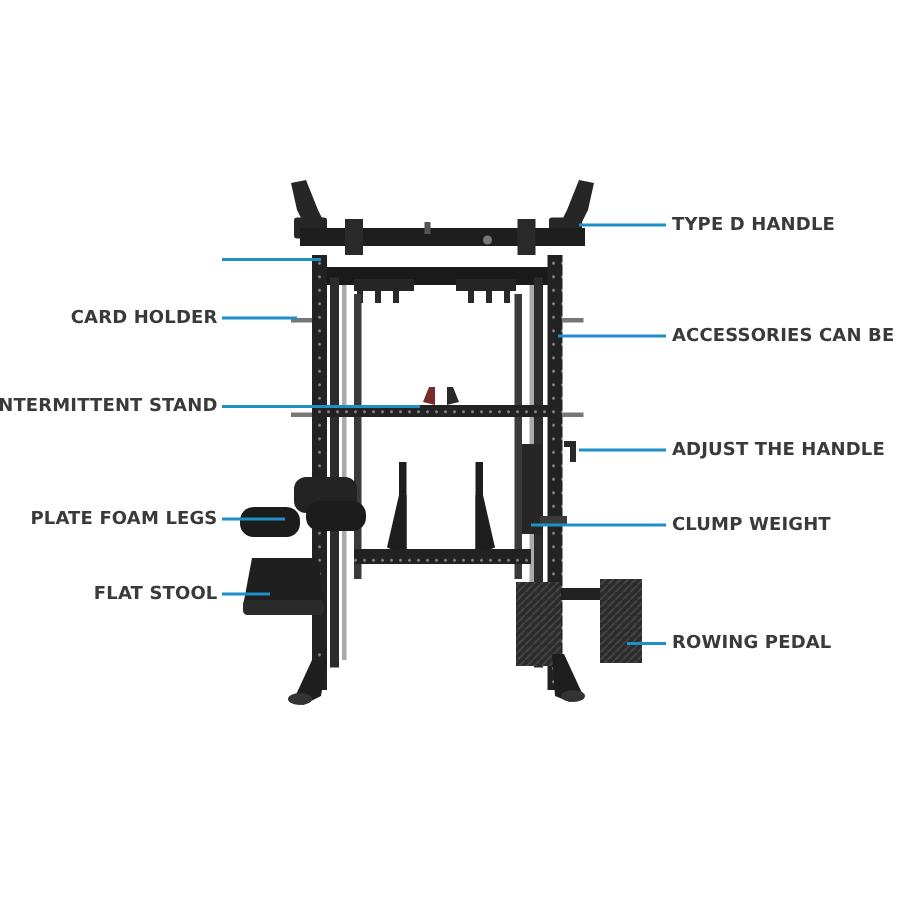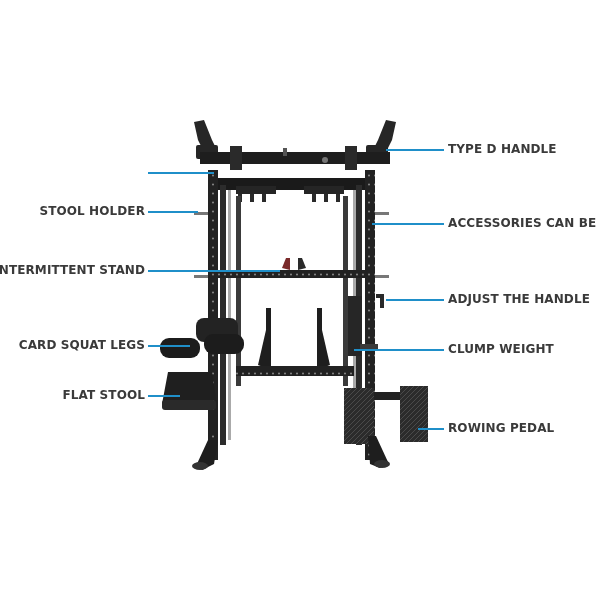--- a/index.html
+++ b/index.html
@@ -98,27 +98,27 @@
     <rect x="344" y="388" width="30" height="56" fill="url(#tread)"></rect>
     <rect x="400" y="386" width="28" height="56" fill="url(#tread)"></rect>
     <rect x="374" y="392" width="26" height="8" fill="#222"></rect>
 
     <path d="M368 436 L376 436 L388 462 L380 468 L370 464 Z" fill="#1e1e1e"></path>
     <ellipse cx="382" cy="464" rx="8" ry="4" fill="#333"></ellipse>
   </svg>
 
   <div class="leader" style="left:148px; top:172px; width:66px;"></div>
 
-  <div class="label left" style="right:455px; top:205px;">STOOL HOLDER</div>
+  <div class="label left" style="right:455px; top:205px;">CARD HOLDER</div>
   <div class="leader" style="left:148px; top:211px; width:50px;"></div>
 
   <div class="label left" style="right:455px; top:264px;">SQUAT INTERMITTENT STAND</div>
   <div class="leader" style="left:148px; top:270px; width:132px;"></div>
 
-  <div class="label left" style="right:455px; top:339px;">CARD SQUAT LEGS</div>
+  <div class="label left" style="right:455px; top:339px;">PLATE FOAM LEGS</div>
   <div class="leader" style="left:148px; top:345px; width:42px;"></div>
 
   <div class="label left" style="right:455px; top:389px;padding-left:48px;">FLAT STOOL</div>
   <div class="leader" style="left:148px; top:395px; width:32px;"></div>
 
   <div class="leader" style="left:386px; top:149px; width:58px;"></div>
   <div class="label" style="left:448px; top:143px;">TYPE D HANDLE</div>
 
   <div class="leader" style="left:372px; top:223px; width:72px;"></div>
   <div class="label" style="left:448px; top:217px;">ACCESSORIES CAN BE ADDED</div>

